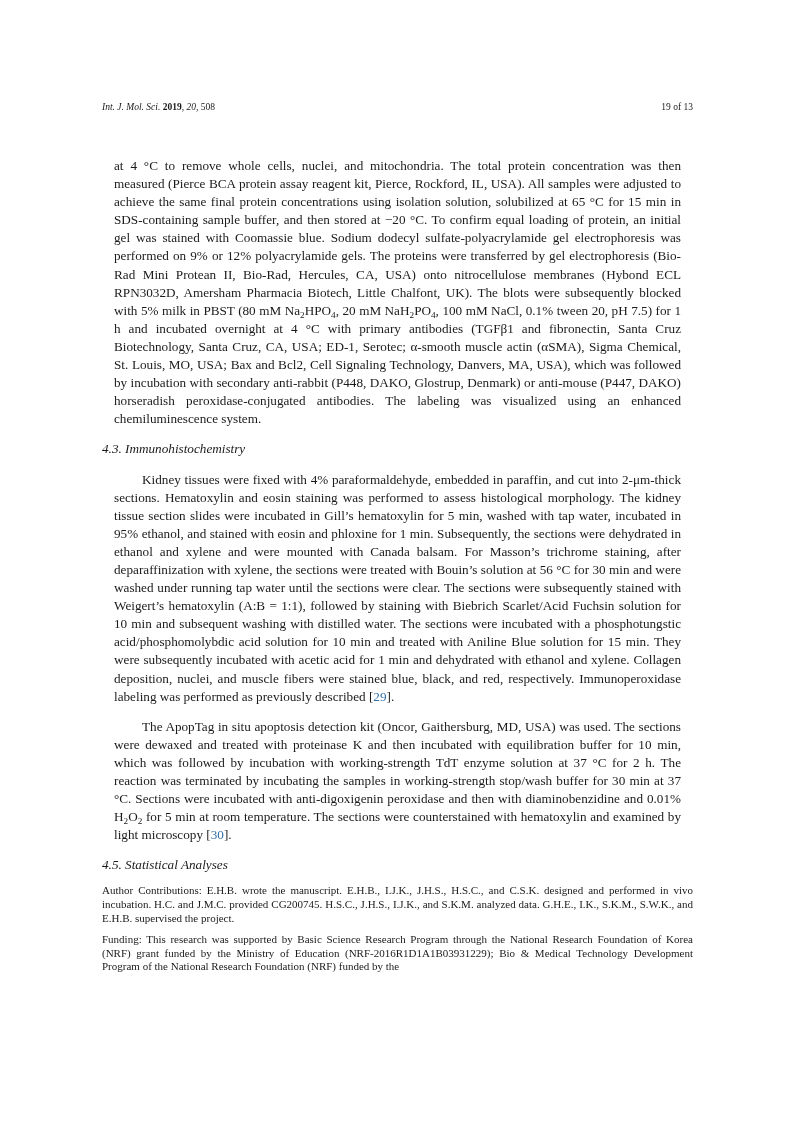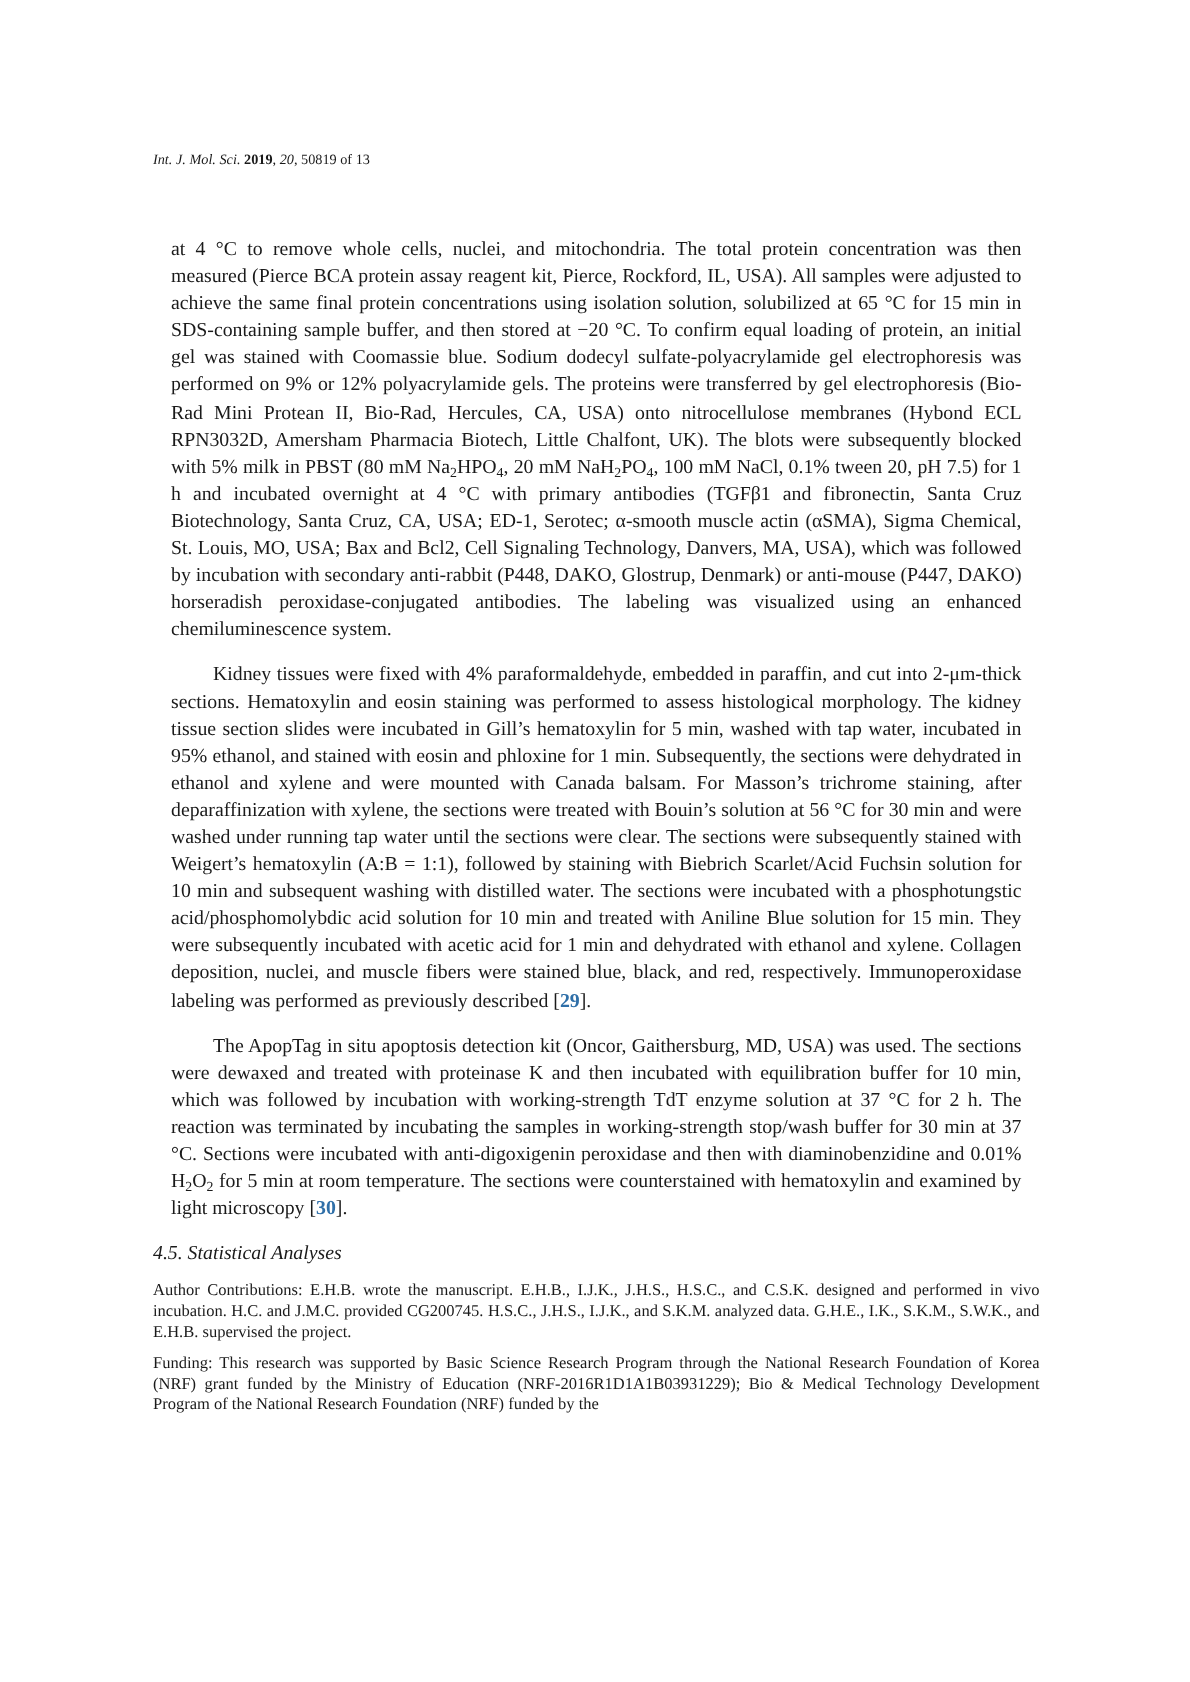--- a/index.html
+++ b/index.html
@@ -4,32 +4,32 @@
 <style>
   html, body { margin: 0; padding: 0; background: #ffffff; }
   body { width: 793px; height: 1121px; position: relative; overflow: hidden; }
   .page {
     position: absolute; left: 102px; top: 0; width: 591px;
     font-family: "Liberation Serif", "DejaVu Serif", serif;
     color: #1a1a1a;
   }
   .running-header {
     position: absolute; top: 102px; left: 0; width: 591px;
-    font-size: 9.5px; display: flex; justify-content: flex-start;
+    font-size: 9.5px; display: flex; justify-content: space-between;
   }
   .body-text {
     position: absolute; top: 145px; left: 0; width: 591px;
     font-size: 13.2px; line-height: 18.1px; text-align: justify;
   }
   .body-text p { margin: 12px; }
   .body-text p.indent { text-indent: 28px; }
   .section-heading {
     font-style: italic; font-size: 13.2px; margin: 10px 0 8px 0;
   }
-  .cite { color: #2f6fa8; font-weight: bold; }
+  .cite { color: #2f6fa8; }
   .back-matter {
     font-size: 11px; line-height: 13.6px; text-align: justify; margin-top: 10px;
   }
   .back-matter p { margin: 0 0 8px 0; }
   .back-matter b { font-weight: normal; }
   sub { font-size: 70%; vertical-align: -3px; line-height: 0; }
 </style>
 </head>
 <body>
 
@@ -42,20 +42,21 @@
       <i>20</i>,
       <span>508</span>
     </span>
     <span>19 of 13</span>
   </div>
 
   <div class="body-text">
 
     <p><span>at 4 °C to remove whole cells, nuclei, and mitochondria. The total protein concentration was then measured (Pierce BCA protein assay reagent kit, Pierce, Rockford, IL, USA). All samples were adjusted to achieve the same final protein concentrations using isolation solution, solubilized at 65 °C for 15 min in SDS-containing sample buffer, and then stored at −20 °C. To confirm equal loading of protein, an initial gel was stained with Coomassie blue. Sodium dodecyl sulfate-polyacrylamide gel electrophoresis was performed on 9% or 12% polyacrylamide gels. The proteins were transferred by gel electrophoresis (Bio-Rad Mini Protean II, Bio-Rad, Hercules, CA, USA) onto nitrocellulose membranes (Hybond ECL RPN3032D, Amersham Pharmacia Biotech, Little Chalfont, UK). The blots were subsequently blocked with 5% milk in PBST (80 mM Na</span><sub>2</sub><span>HPO</span><sub>4</sub><span>, 20 mM NaH</span><sub>2</sub><span>PO</span><sub>4</sub><span>, 100 mM NaCl, 0.1% tween 20, pH 7.5) for 1 h and incubated overnight at 4 °C with primary antibodies (TGFβ1 and fibronectin, Santa Cruz Biotechnology, Santa Cruz, CA, USA; ED-1, Serotec; α-smooth muscle actin (αSMA), Sigma Chemical, St. Louis, MO, USA; Bax and Bcl2, Cell Signaling Technology, Danvers, MA, USA), which was followed by incubation with secondary anti-rabbit (P448, DAKO, Glostrup, Denmark) or anti-mouse (P447, DAKO) horseradish peroxidase-conjugated antibodies. The labeling was visualized using an enhanced chemiluminescence system.</span></p>
 
+    <div class="section-heading">4.3. Immunohistochemistry</div>
     <p class="indent"><span>Kidney tissues were fixed with 4% paraformaldehyde, embedded in paraffin, and cut into 2-μm-thick sections. Hematoxylin and eosin staining was performed to assess histological morphology. The kidney tissue section slides were incubated in Gill’s hematoxylin for 5 min, washed with tap water, incubated in 95% ethanol, and stained with eosin and phloxine for 1 min. Subsequently, the sections were dehydrated in ethanol and xylene and were mounted with Canada balsam. For Masson’s trichrome staining, after deparaffinization with xylene, the sections were treated with Bouin’s solution at 56 °C for 30 min and were washed under running tap water until the sections were clear. The sections were subsequently stained with Weigert’s hematoxylin (A:B = 1:1), followed by staining with Biebrich Scarlet/Acid Fuchsin solution for 10 min and subsequent washing with distilled water. The sections were incubated with a phosphotungstic acid/phosphomolybdic acid solution for 10 min and treated with Aniline Blue solution for 15 min. They were subsequently incubated with acetic acid for 1 min and dehydrated with ethanol and xylene. Collagen deposition, nuclei, and muscle fibers were stained blue, black, and red, respectively. Immunoperoxidase labeling was performed as previously described </span>[<a class="cite">29</a>]<span>.</span></p>
 
     <p class="indent"><span>The ApopTag in situ apoptosis detection kit (Oncor, Gaithersburg, MD, USA) was used. The sections were dewaxed and treated with proteinase K and then incubated with equilibration buffer for 10 min, which was followed by incubation with working-strength TdT enzyme solution at 37 °C for 2 h. The reaction was terminated by incubating the samples in working-strength stop/wash buffer for 30 min at 37 °C. Sections were incubated with anti-digoxigenin peroxidase and then with diaminobenzidine and 0.01% H</span><sub>2</sub><span>O</span><sub>2</sub><span> for 5 min at room temperature. The sections were counterstained with hematoxylin and examined by light microscopy </span>[<a class="cite">30</a>]<span>.</span></p>
 
     <div class="section-heading">4.5. Statistical Analyses</div>
 
     <div class="back-matter">
       <p><b>Author Contributions:</b><span> E.H.B. wrote the manuscript. E.H.B., I.J.K., J.H.S., H.S.C., and C.S.K. designed and performed in vivo incubation. H.C. and J.M.C. provided CG200745. H.S.C., J.H.S., I.J.K., and S.K.M. analyzed data. G.H.E., I.K., S.K.M., S.W.K., and E.H.B. supervised the project.</span></p>
       <p><b>Funding:</b><span> This research was supported by Basic Science Research Program through the National Research Foundation of Korea (NRF) grant funded by the Ministry of Education (NRF-2016R1D1A1B03931229); Bio &amp; Medical Technology Development Program of the National Research Foundation (NRF) funded by the</span></p>
     </div>

